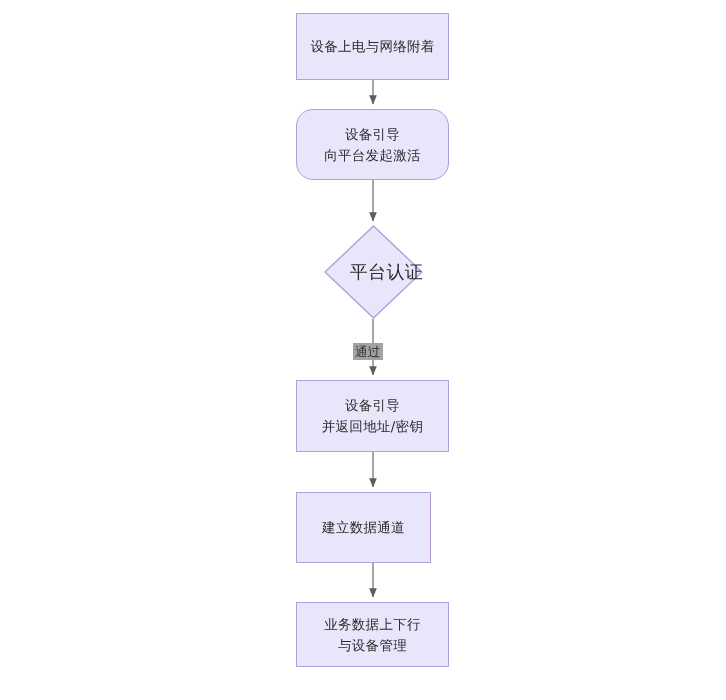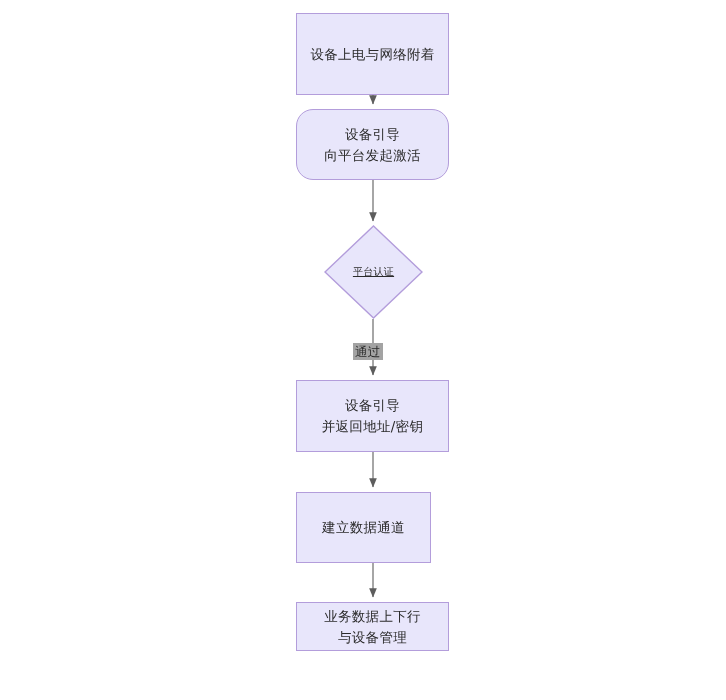--- a/index.html
+++ b/index.html
@@ -38,25 +38,24 @@
   }
   .node .line {
     display: block;
     white-space: nowrap;
   }
   .node-decision {
     position: absolute;
     box-sizing: border-box;
     display: flex;
     align-items: center;
-    justify-content: center;
+    justify-content: flex-end;
     color: #2b2b2b;
-    font-size: 10px;
+    font-size: 18px;
     letter-spacing: 0.3px;
-    text-decoration: underline;
   }
   .diamond-shape {
     position: absolute;
     left: 0;
     top: 0;
     width: 100%;
     height: 100%;
   }
   .decision-label {
     position: relative;
@@ -93,21 +92,21 @@
     <line x1="373" y1="319" x2="373" y2="375" stroke="#6b6b6b" stroke-width="1.2" marker-end="url(#arrowhead)"></line>
   </g>
   <g>
     <line x1="373" y1="452" x2="373" y2="487" stroke="#6b6b6b" stroke-width="1.2" marker-end="url(#arrowhead)"></line>
   </g>
   <g>
     <line x1="373" y1="563" x2="373" y2="597" stroke="#6b6b6b" stroke-width="1.2" marker-end="url(#arrowhead)"></line>
   </g>
 </svg>
 
-<div class="node" style="left:296px; top:13px; width:153px; height:82px;">
+<div class="node" style="left:296px; top:13px; width:153px; height:67px;">
   <span class="line">设备上电与网络附着</span>
 </div>
 
 <div class="node" style="left:296px; top:109px; width:153px; height:71px;border-radius:17px;">
   <span class="line">设备引导</span>
   <span class="line">向平台发起激活</span>
 </div>
 
 <div class="node-decision" style="left:324px; top:225px; width:99px; height:94px;">
   <svg class="diamond-shape" viewBox="0 0 99 94" preserveAspectRatio="none" xmlns="http://www.w3.org/2000/svg">
@@ -120,16 +119,16 @@
 
 <div class="node" style="left:296px; top:380px; width:153px; height:72px;">
   <span class="line">设备引导</span>
   <span class="line">并返回地址/密钥</span>
 </div>
 
 <div class="node" style="left:296px; top:492px; width:135px; height:71px;">
   <span class="line">建立数据通道</span>
 </div>
 
-<div class="node" style="left:296px; top:602px; width:153px; height:49px;">
+<div class="node" style="left:296px; top:602px; width:153px; height:65px;">
   <span class="line">业务数据上下行</span>
   <span class="line">与设备管理</span>
 </div>
 
 </body></html>

